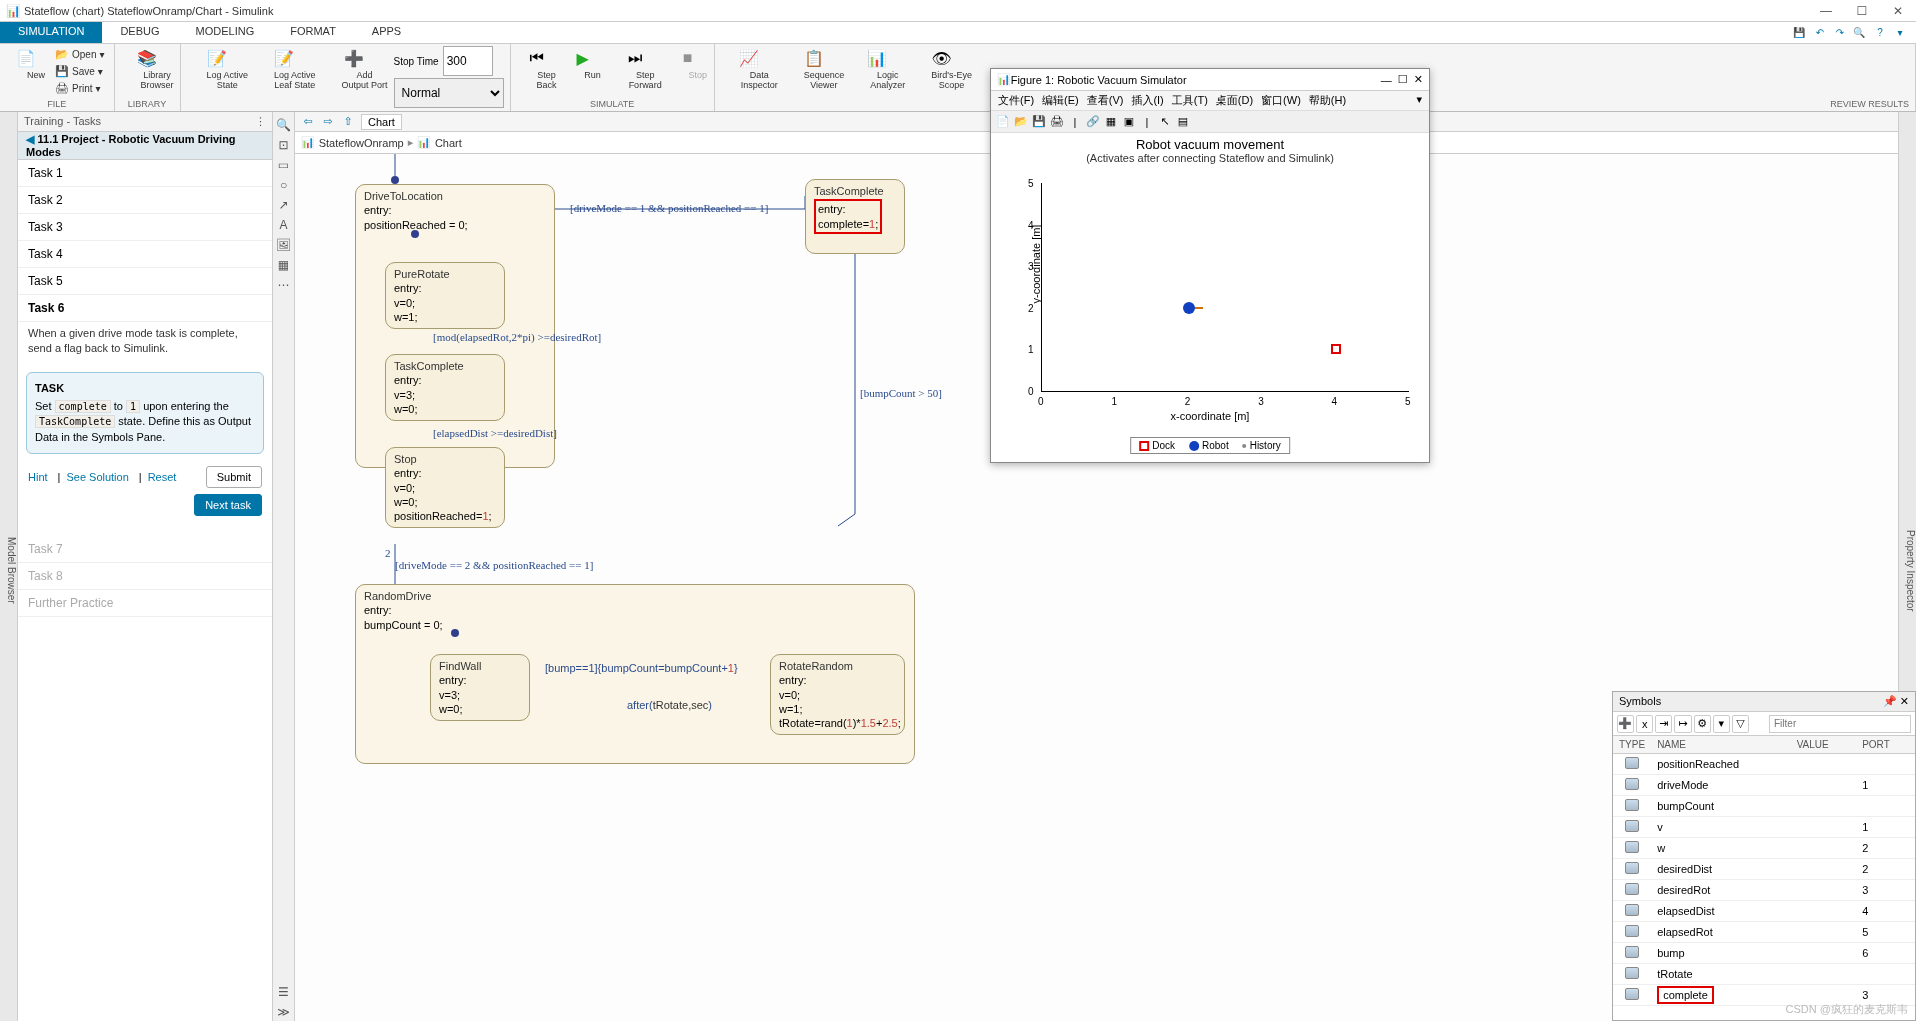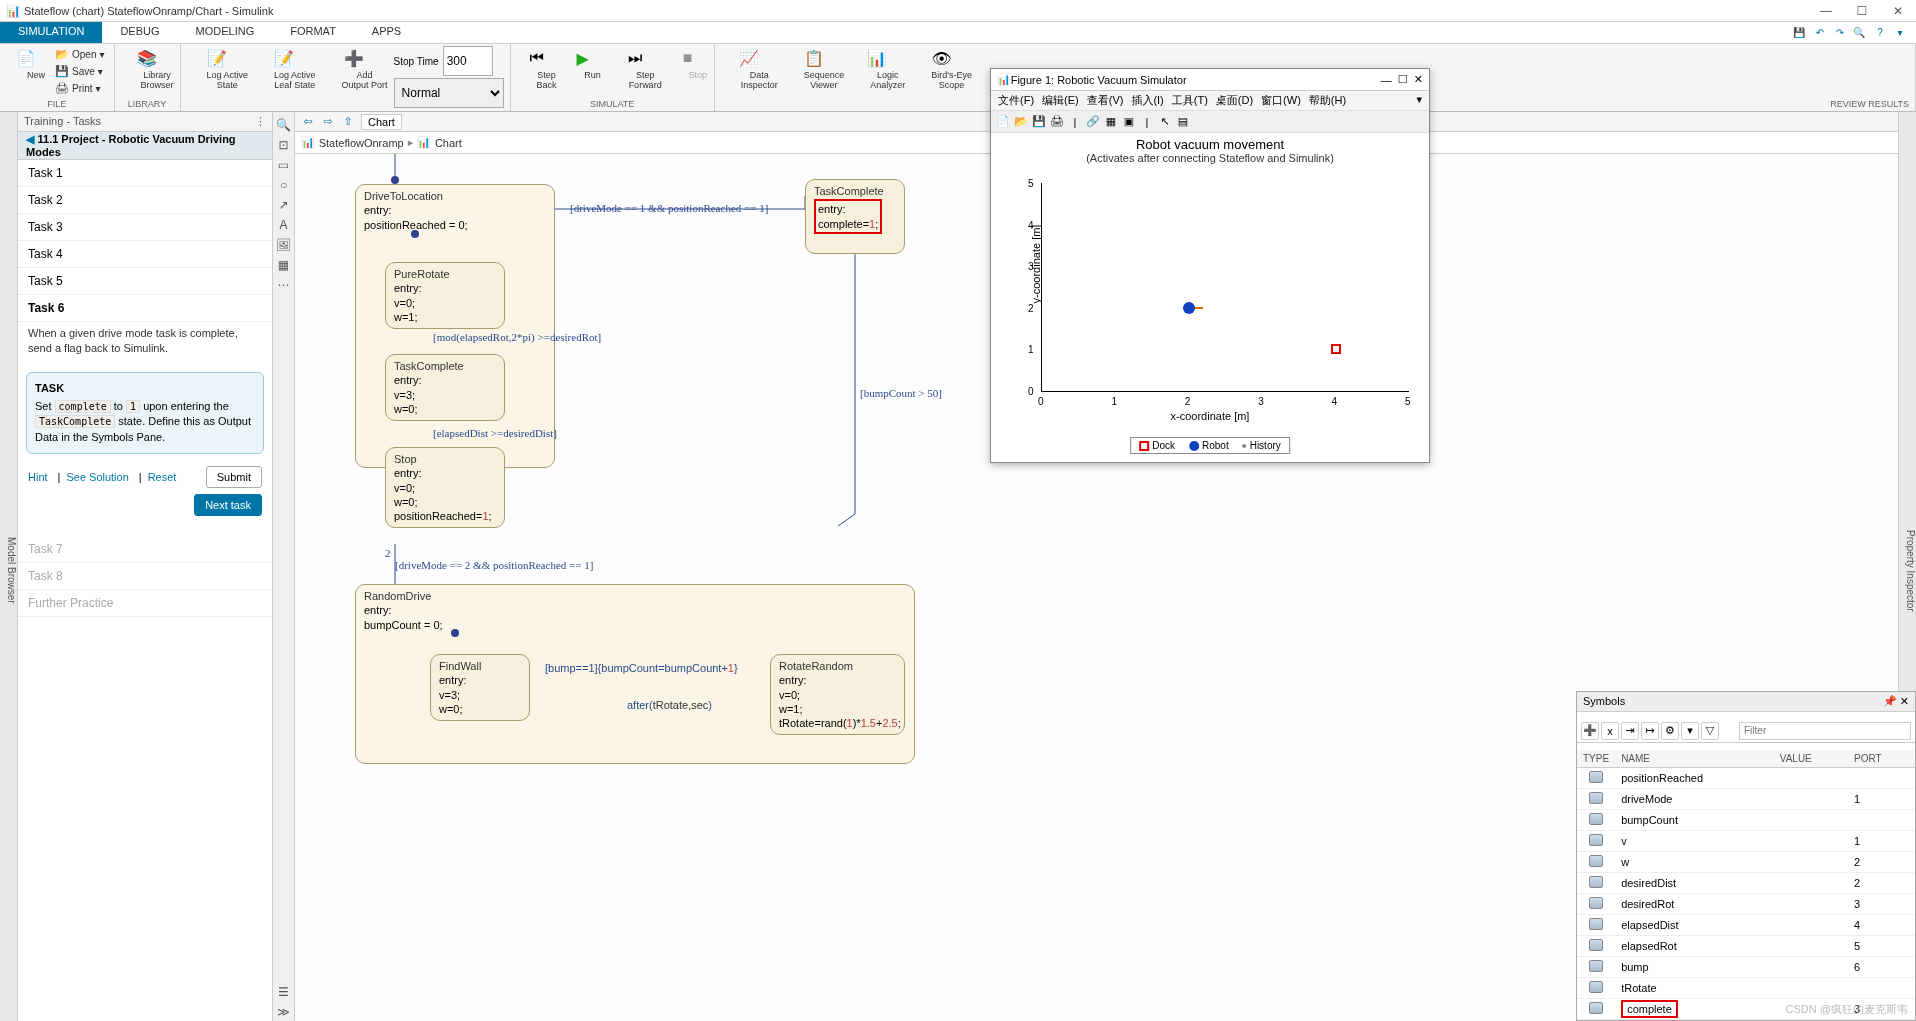--- a/index.html
+++ b/index.html
@@ -67,21 +67,21 @@
 .figure-window .fw-tb { height: 22px; display: flex; gap: 2px; padding: 2px 4px; border-bottom: 1px solid #ddd; align-items:center; }
 .figure-window .fw-tb span { width: 16px; height: 16px; display: inline-flex; align-items: center; justify-content: center; font-size: 11px; }
 .figure-window .plot { flex: 1; background: #fff; position: relative; }
 .plot .ptitle { text-align: center; font-size: 13px; margin-top: 4px; }
 .plot .psub { text-align: center; font-size: 11px; color: #333; }
 .plot .axes { position: absolute; left: 50px; top: 50px; right: 20px; bottom: 70px; border-left: 1px solid #000; border-bottom: 1px solid #000; }
 .plot .ylabel { position:absolute; left:6px; top:50%; transform:rotate(-90deg) translateX(40px); font-size:11px; }
 .plot .xlabel { position:absolute; bottom:40px; left:0; right:0; text-align:center; font-size:11px; }
 .legend { position:absolute; bottom:8px; left:50%; transform:translateX(-50%); border:1px solid #888; padding:2px 8px; font-size:10px; display:flex; gap:14px; align-items:center; background:#fff; }
 .legend .sw { display:inline-block; width:10px; height:10px; margin-right:3px; vertical-align:middle; }
-.symbols-panel { position:absolute; right:0; bottom:0; width:340px; height:330px; background:#fff; border:1px solid #aaa; display:flex; flex-direction:column;justify-content:space-between; }
+.symbols-panel { position:absolute; right:0; bottom:0; width:304px; height:330px; background:#fff; border:1px solid #aaa; display:flex; flex-direction:column; }
 .symbols-panel .sp-hdr { background:#eee; padding:3px 6px; font-size:11px; display:flex; justify-content:space-between; border-bottom:1px solid #ccc; }
 .symbols-panel .sp-tb { height:24px; display:flex; gap:2px; padding:2px 4px; border-bottom:1px solid #ccc; align-items:center; }
 .symbols-panel .sp-tb span { width:18px; height:18px; display:inline-flex; align-items:center; justify-content:center; font-size:11px; border:1px solid #ccc; border-radius:2px; }
 .symbols-panel .sp-tb input { flex:1; font-size:10px; border:1px solid #ccc; padding:1px 4px; height:18px; margin-left:18px; }
 .symbols-panel table { width:100%; font-size:11px; border-collapse:collapse; }
 .symbols-panel th { text-align:left; padding:3px 6px; background:#f5f5f5; border-bottom:1px solid #ccc; font-weight:normal; color:#555; font-size:10px; }
 .symbols-panel td { padding:3px 6px; border-bottom:1px solid #eee; }
 .symbols-panel td.ico { width:24px; text-align:center; }
 .sym-ico { display:inline-block; width:14px; height:12px; border:1px solid #888; border-radius:2px; background:linear-gradient(#cde,#abc); }
 .hl-red { border:2px solid #e00000 !important; padding:1px 4px !important; }

